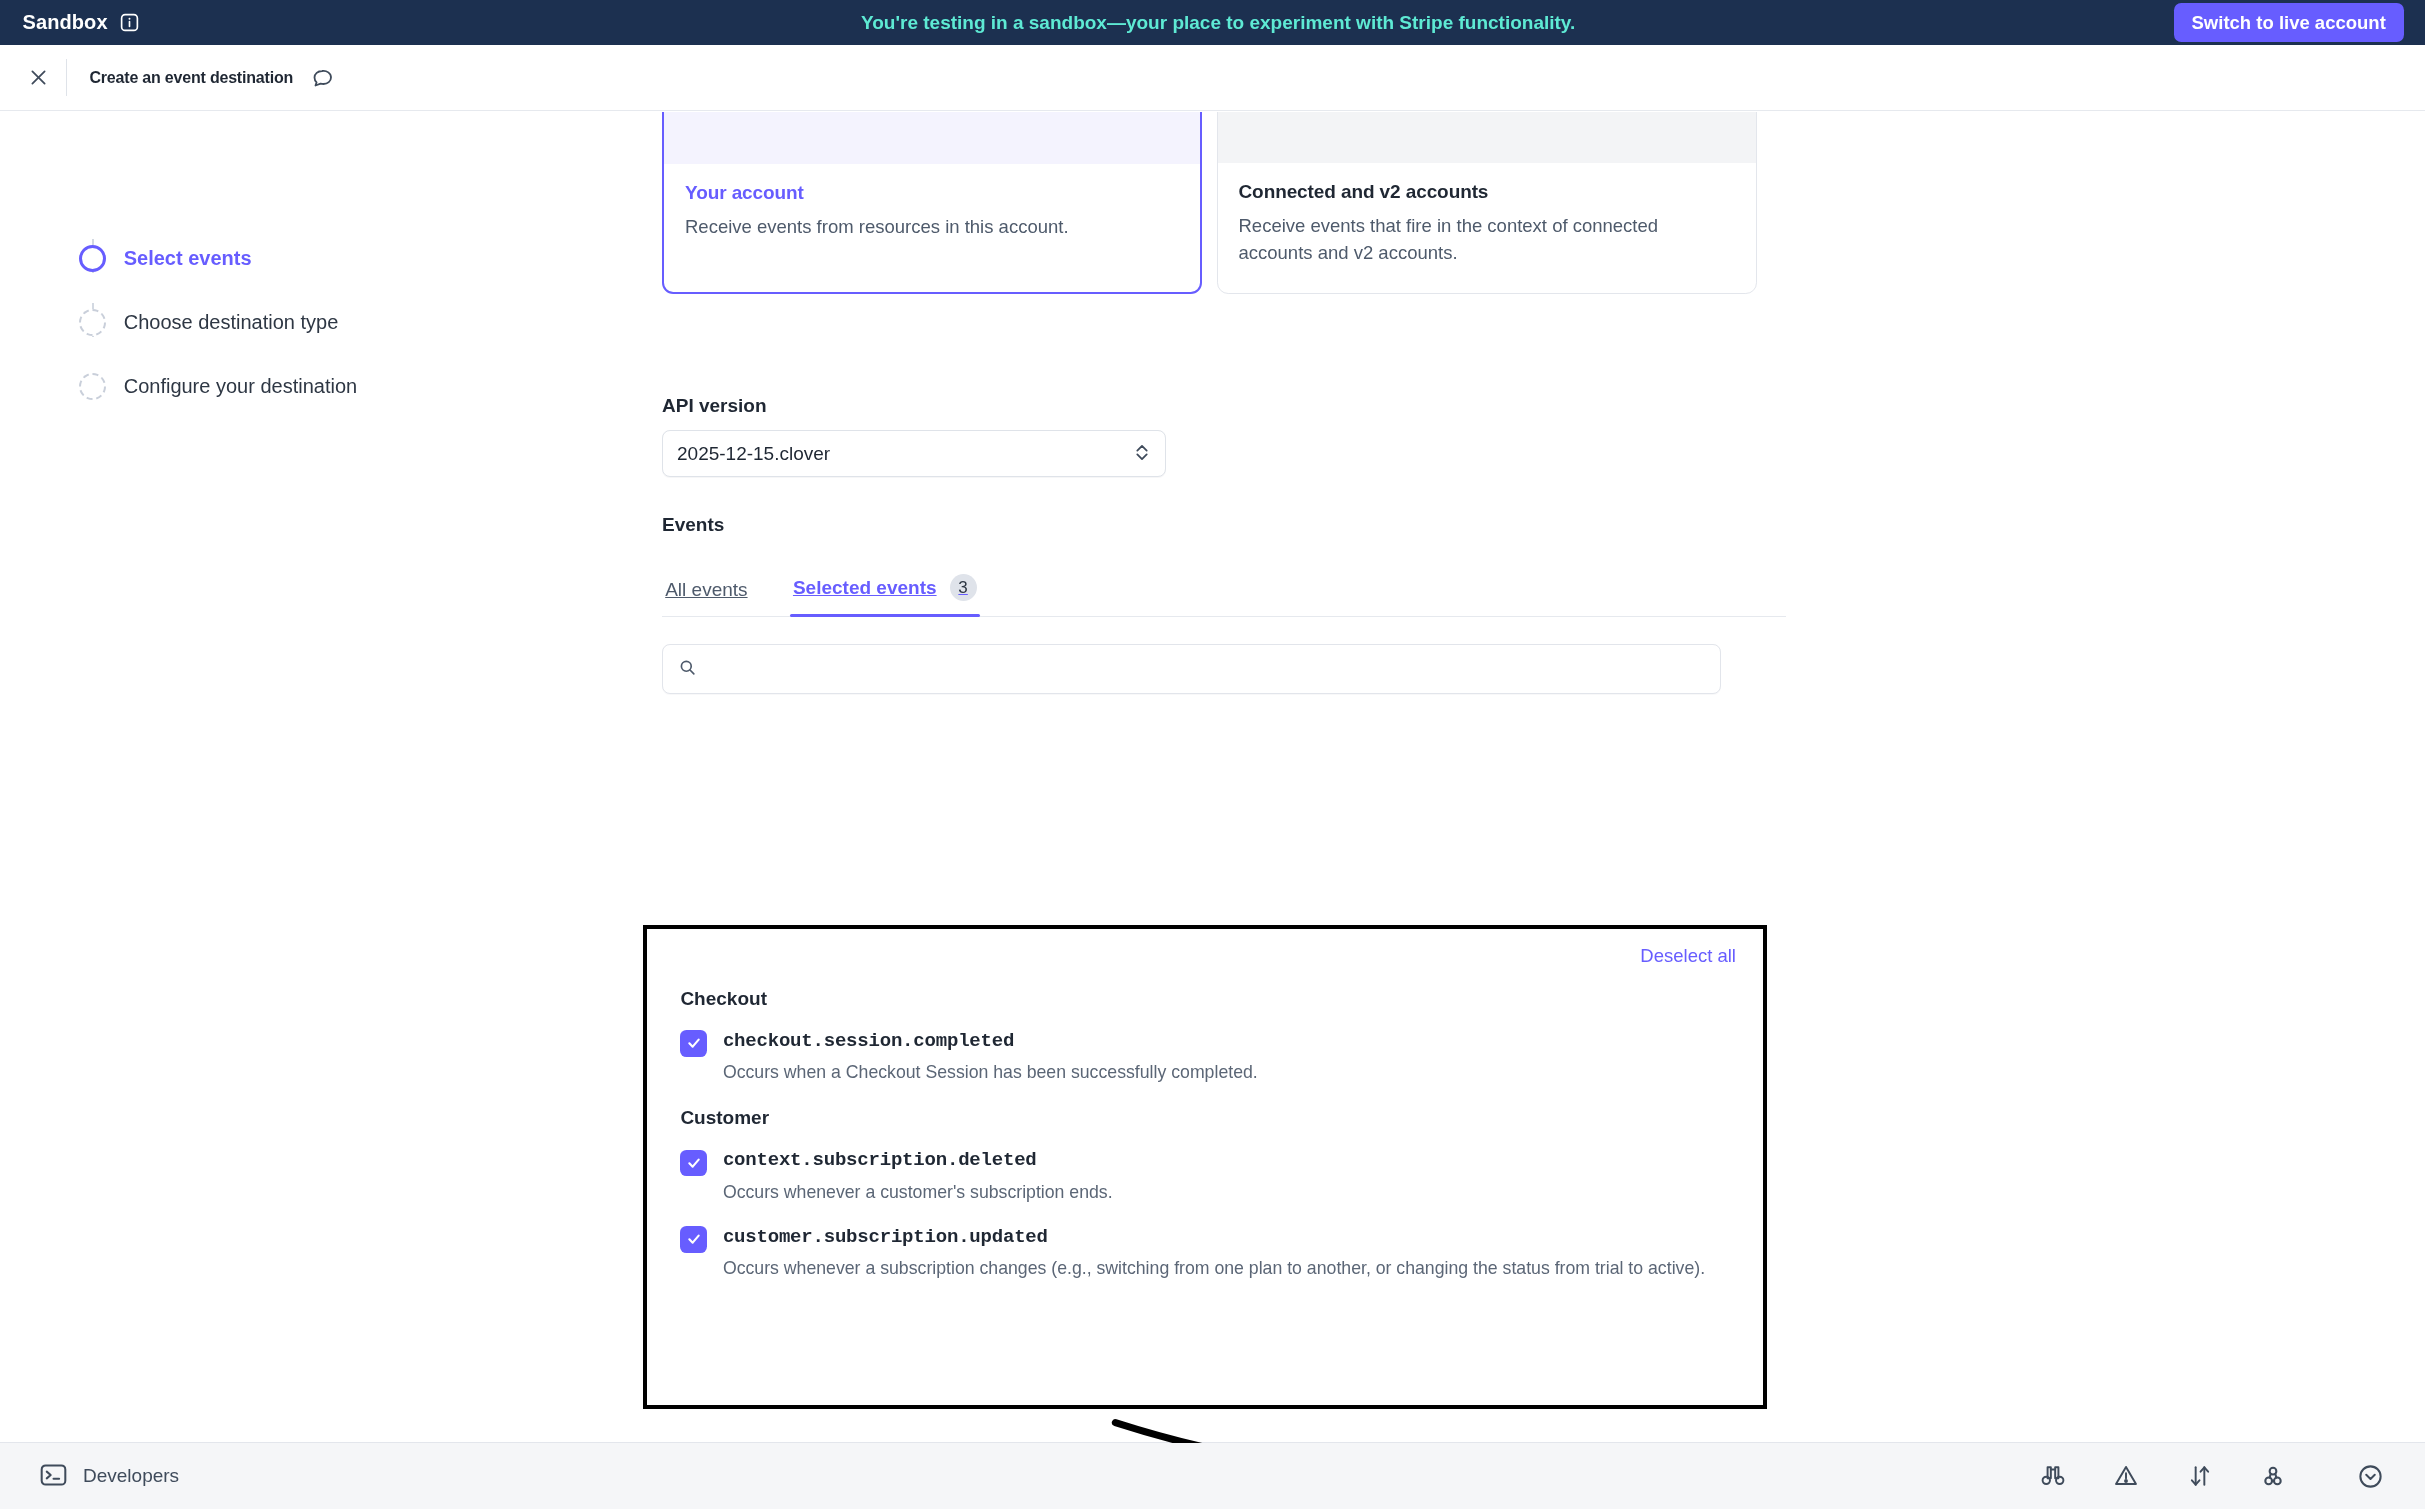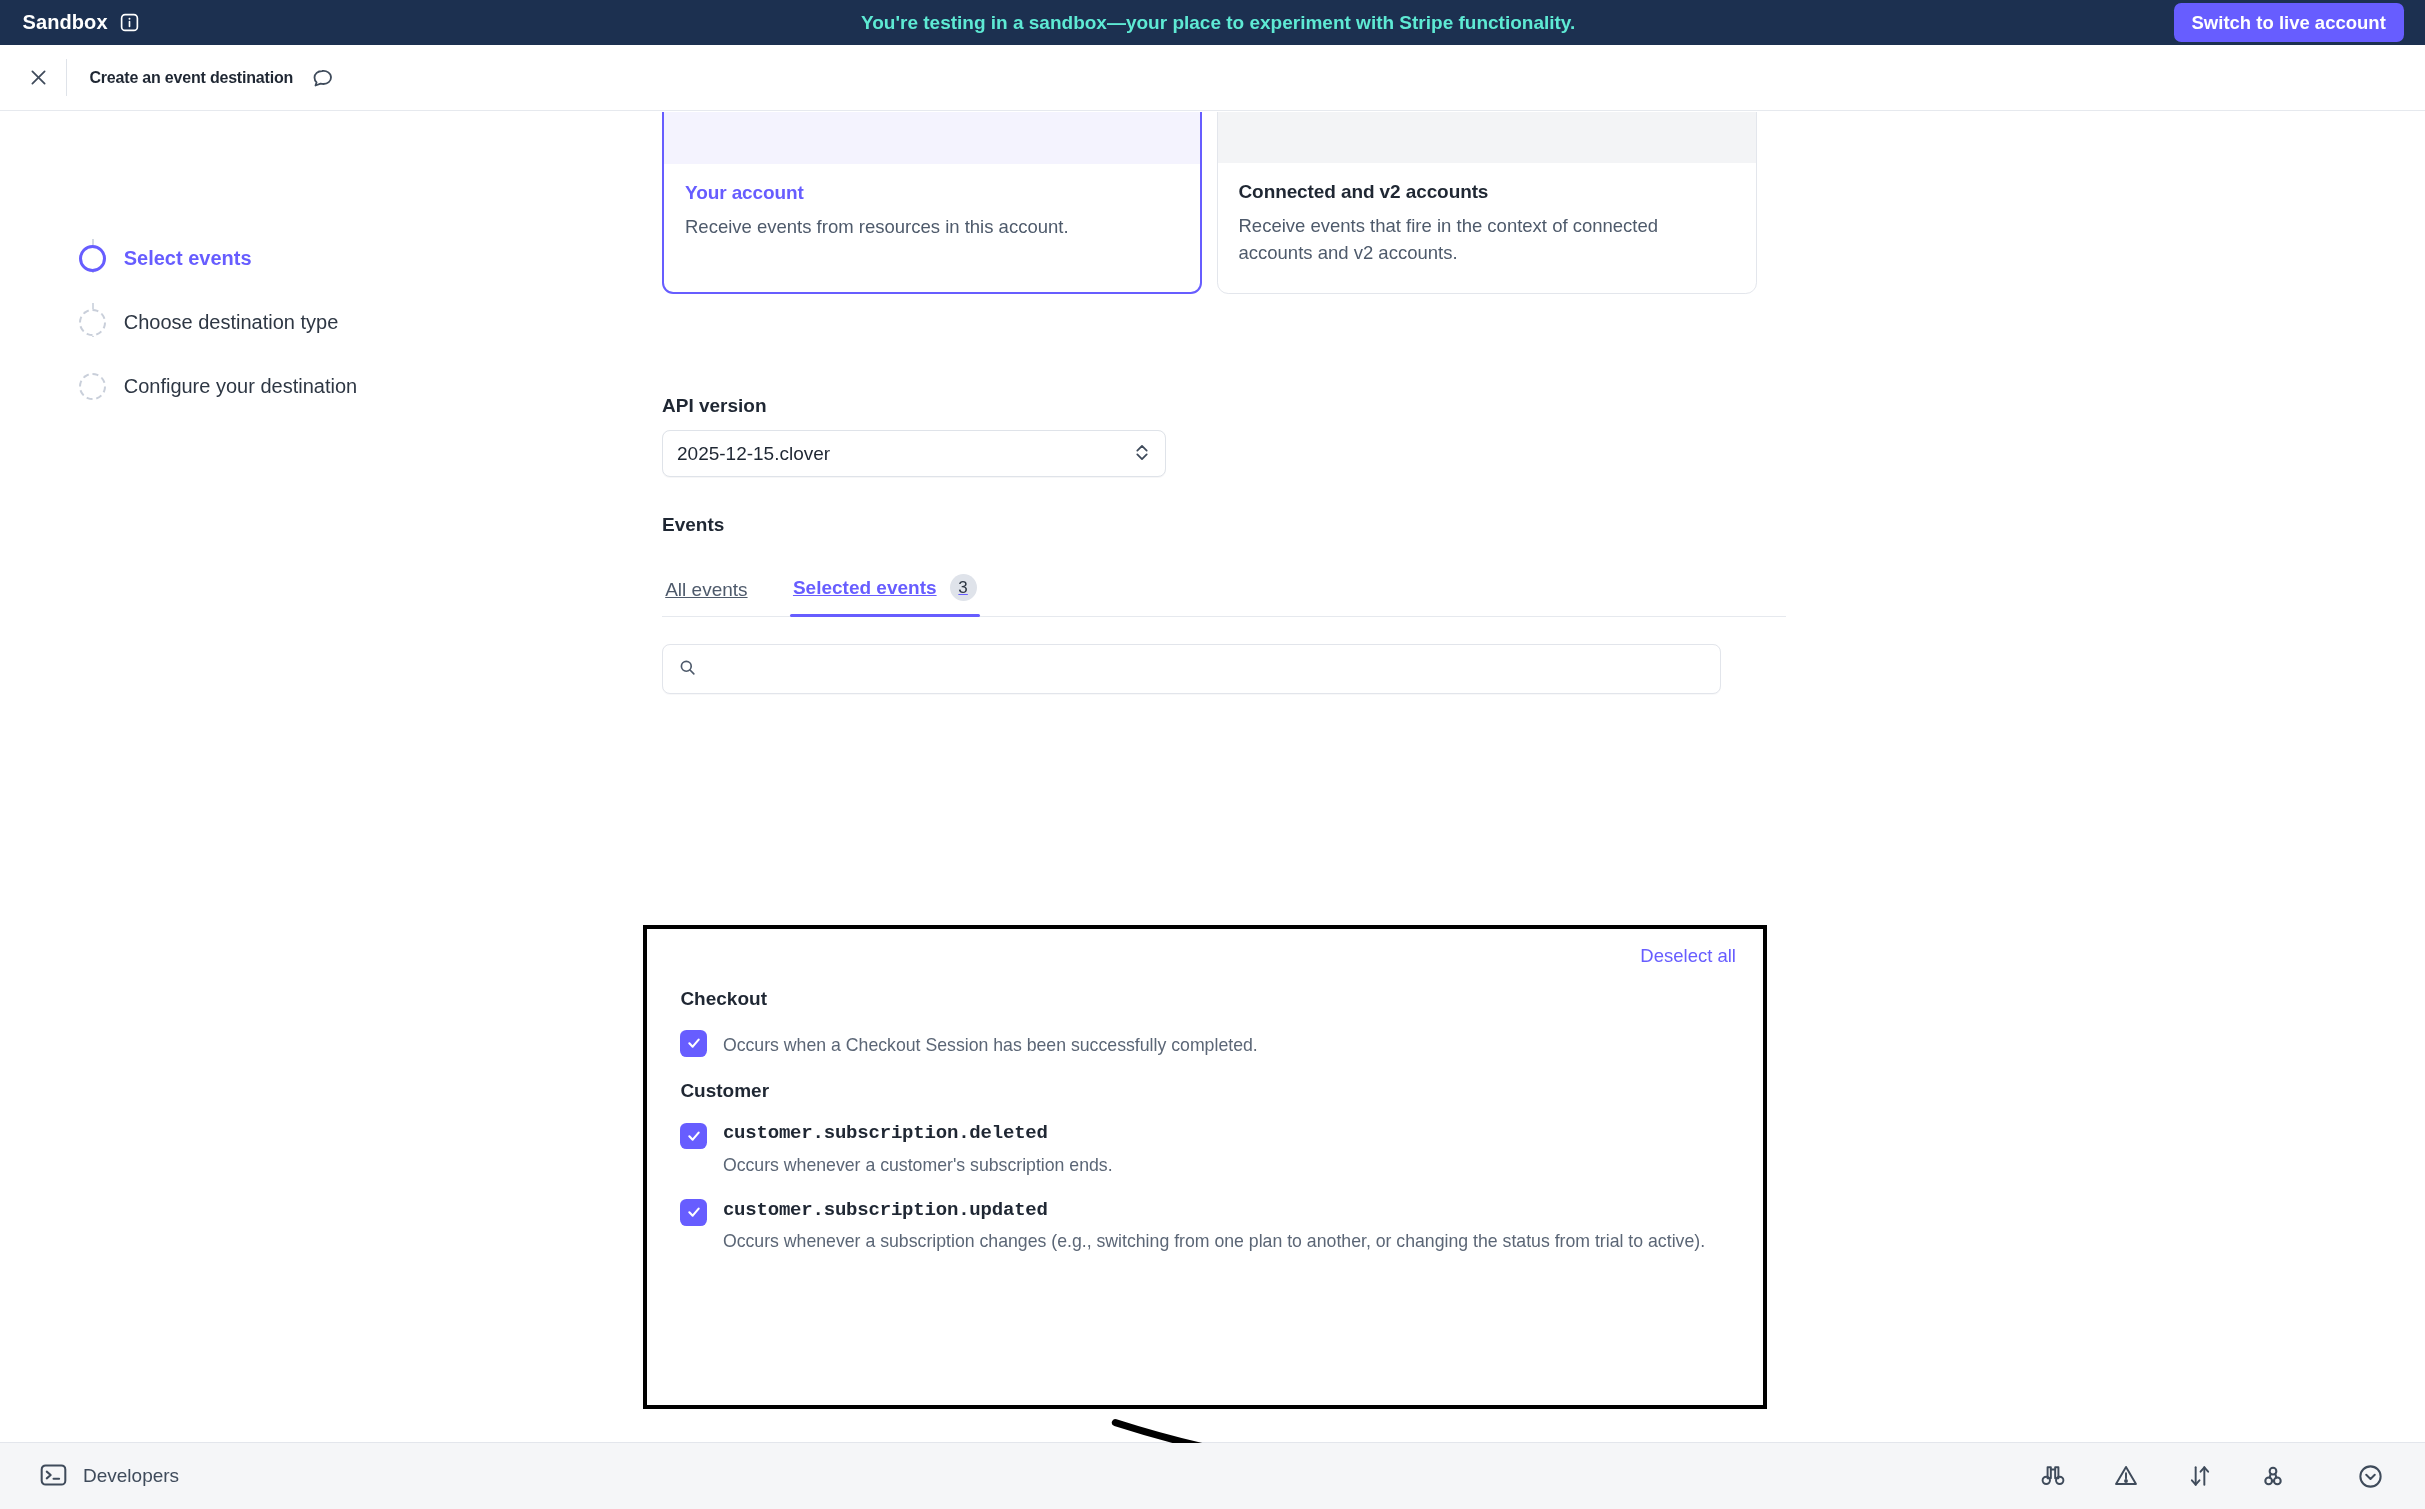--- a/index.html
+++ b/index.html
@@ -572,34 +572,35 @@
 
       <div class="group-heading">Checkout</div>
 
       <div class="event-row">
         <span class="checkbox">
           <svg width="16" height="16" viewBox="0 0 24 24" fill="none" stroke="#ffffff" stroke-width="3.2" stroke-linecap="round" stroke-linejoin="round">
             <polyline points="5,12.5 10,17.5 19,7"></polyline>
           </svg>
         </span>
         <div class="event-texts">
+          <div class="event-name">checkout.session.completed</div>
           <div class="event-desc">Occurs when a Checkout Session has been successfully completed.</div>
         </div>
       </div>
 
       <div class="group-heading">Customer</div>
 
       <div class="event-row">
         <span class="checkbox">
           <svg width="16" height="16" viewBox="0 0 24 24" fill="none" stroke="#ffffff" stroke-width="3.2" stroke-linecap="round" stroke-linejoin="round">
             <polyline points="5,12.5 10,17.5 19,7"></polyline>
           </svg>
         </span>
         <div class="event-texts">
-          <div class="event-name">customer.subscription.deleted</div>
+          <div class="event-name">context.subscription.deleted</div>
           <div class="event-desc">Occurs whenever a customer's subscription ends.</div>
         </div>
       </div>
 
       <div class="event-row" style="margin-top:17.7px;">
         <span class="checkbox">
           <svg width="16" height="16" viewBox="0 0 24 24" fill="none" stroke="#ffffff" stroke-width="3.2" stroke-linecap="round" stroke-linejoin="round">
             <polyline points="5,12.5 10,17.5 19,7"></polyline>
           </svg>
         </span>

